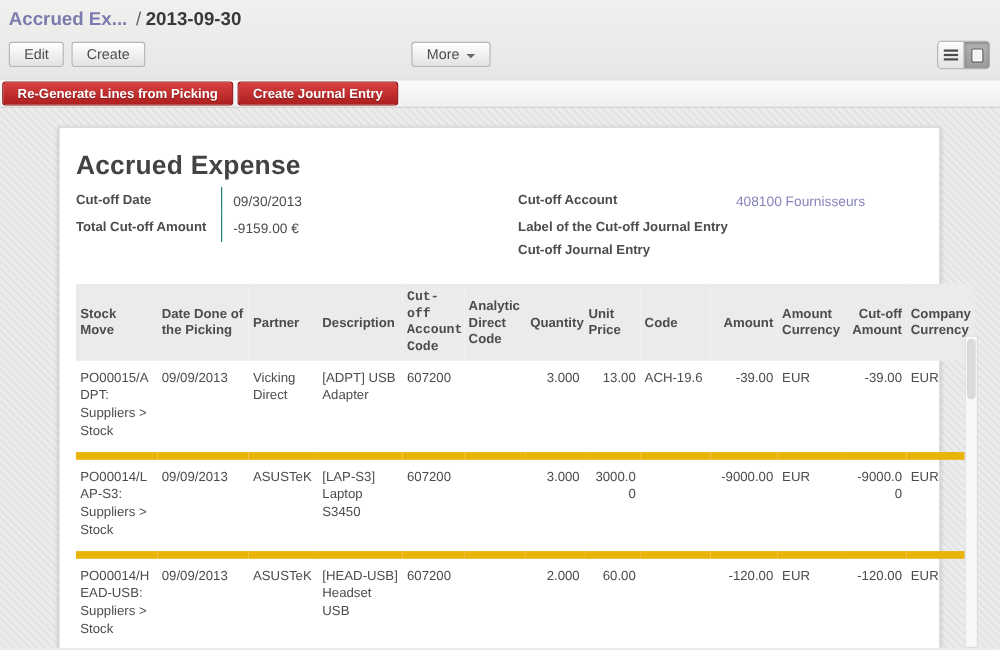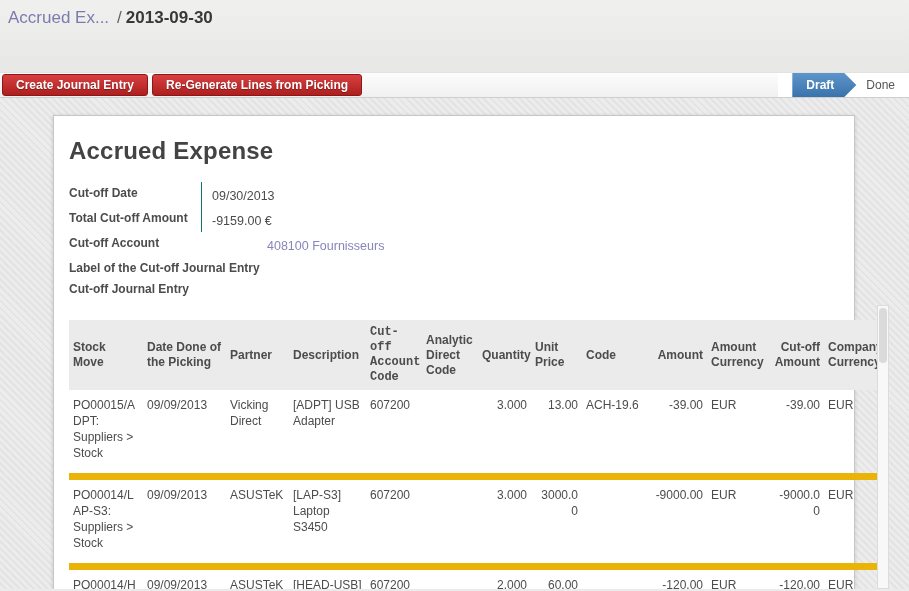--- a/index.html
+++ b/index.html
@@ -2,21 +2,21 @@
 <html><head>
 <meta charset="utf-8">
 <style>
   * { margin:0; padding:0; box-sizing:border-box; }
   html,body { width:909px; height:591px; overflow:hidden; }
   body { font-family:"Liberation Sans", sans-serif; color:#4c4c4c; background:#ebebeb; }
 
   
   .topbar { height:72px; background:linear-gradient(#f0f0ef,#e7e7e6); padding:0; }
   .breadcrumb { padding:8px 0 0 8px; font-size:17px; }
-  .breadcrumb .parent { color:#7c7bad; font-weight:normal; text-decoration:none; cursor:pointer; }
+  .breadcrumb .parent { color:#7c7bad; font-weight:bold; text-decoration:none; cursor:pointer; }
   .breadcrumb .sep { color:#666; margin:0 4px 0 8px; font-weight:normal; }
   .breadcrumb .current { color:#383838; font-weight:bold; }
 
   .toolbar { position:relative; height:36px; margin-top:6px; }
   .btn { display:inline-block; height:23px; line-height:21px; padding:0 13px; font-size:13px;
          color:#4c4c4c; background:linear-gradient(#ffffff,#e2e2e2); border:1px solid #b5b5b5;
          border-radius:3px; cursor:pointer; }
   .btn-left-group { position:absolute; left:8px; top:4px; }
   .btn-left-group .btn { margin-right:2px; }
   .more-wrap { position:absolute; left:374px; top:4px; }
@@ -47,21 +47,21 @@
                   clip-path:polygon(0 0, calc(100% - 12px) 0, 100% 50%, calc(100% - 12px) 100%, 0 100%); }
   .state.inactive { color:#555; font-weight:normal; padding:5px 14px 5px 10px; }
 
   
   .content { position:relative; height:491px; overflow:hidden;
              background:repeating-linear-gradient(45deg,#ececec 0 3px,#e3e3e3 3px 5px); }
   .sheet { position:absolute; left:53px; top:17px; width:802px; height:600px; background:#fff;
            border:1px solid #c6c6c6; box-shadow:0 1px 4px rgba(0,0,0,.15); padding:0 0 0 15px; }
   .sheet h1 { font-size:24px; font-weight:bold; color:#434343; margin:21px 0 0 0; letter-spacing:.2px; }
 
-  .fieldgroup { display:flex; margin-top:17px;flex-direction:column; }
+  .fieldgroup { display:flex; margin-top:5px; }
   .col-left { width:402px; }
   .col-right { flex:1; }
   .frow { display:flex; align-items:stretch; }
   .flabel { font-size:12px; font-weight:bold; padding:4px 0 3px; white-space:nowrap; }
   .col-left .flabel { width:132px; }
   .col-right .flabel { width:198px; }
   .fvalbox { flex:1; padding:4px 0 3px 10px; }
   .col-left .fvalbox { border-left:1px solid #0f766e; }
   .col-right .fvalbox { padding-left:0; }
   .fvalue { font-size:12.5px; color:#4c4c4c; display:inline-block; max-width:185px; line-height:16px; }
@@ -81,29 +81,46 @@
                 border:1px solid #dcdcdc; cursor:pointer; }
   .vscroll-thumb { position:absolute; left:1px; top:2px; width:8px; height:55px; background:#dadada; border-radius:4px; }
 </style>
 </head>
 <body>
 
 <div class="topbar">
   <div class="breadcrumb">
     <a class="parent">Accrued Ex...</a><span class="sep">/</span><span class="current">2013-09-30</span>
   </div>
+  <div class="toolbar">
+    <div class="btn-left-group">
+      <button class="btn">Edit</button>
+      <button class="btn">Create</button>
+    </div>
+    <div class="more-wrap">
+      <button class="btn"><span>More</span><span class="caret"></span></button>
+    </div>
+    <div class="switcher">
+      <div class="sw-btn">
+        <span class="icon-list">
+            <i></i>
+            <i></i>
+            <i></i>
+          </span>
+      </div>
+      <div class="sw-btn active">
+        <span class="icon-form"></span>
+      </div>
+    </div>
+  </div>
 </div>
 
 <div class="action-row">
+  <button class="btn-danger">Re-Generate Lines from Picking</button>
   <button class="btn-danger">Create Journal Entry</button>
-  <button class="btn-danger">Re-Generate Lines from Picking</button>
-  <div class="statusbar" id="statusbar">
-      <span class="state active">Draft</span>
-      <span class="state inactive">Done</span>
-    </div>
 </div>
 
 <div class="content">
   <div class="sheet">
     <h1>Accrued Expense</h1>
     <div class="fieldgroup">
       <div class="col-left" id="fields-left">
           <div class="frow">
             <span class="flabel">Cut-off Date</span>
             <span class="fvalbox"><span class="fvalue">09/30/2013</span></span>

